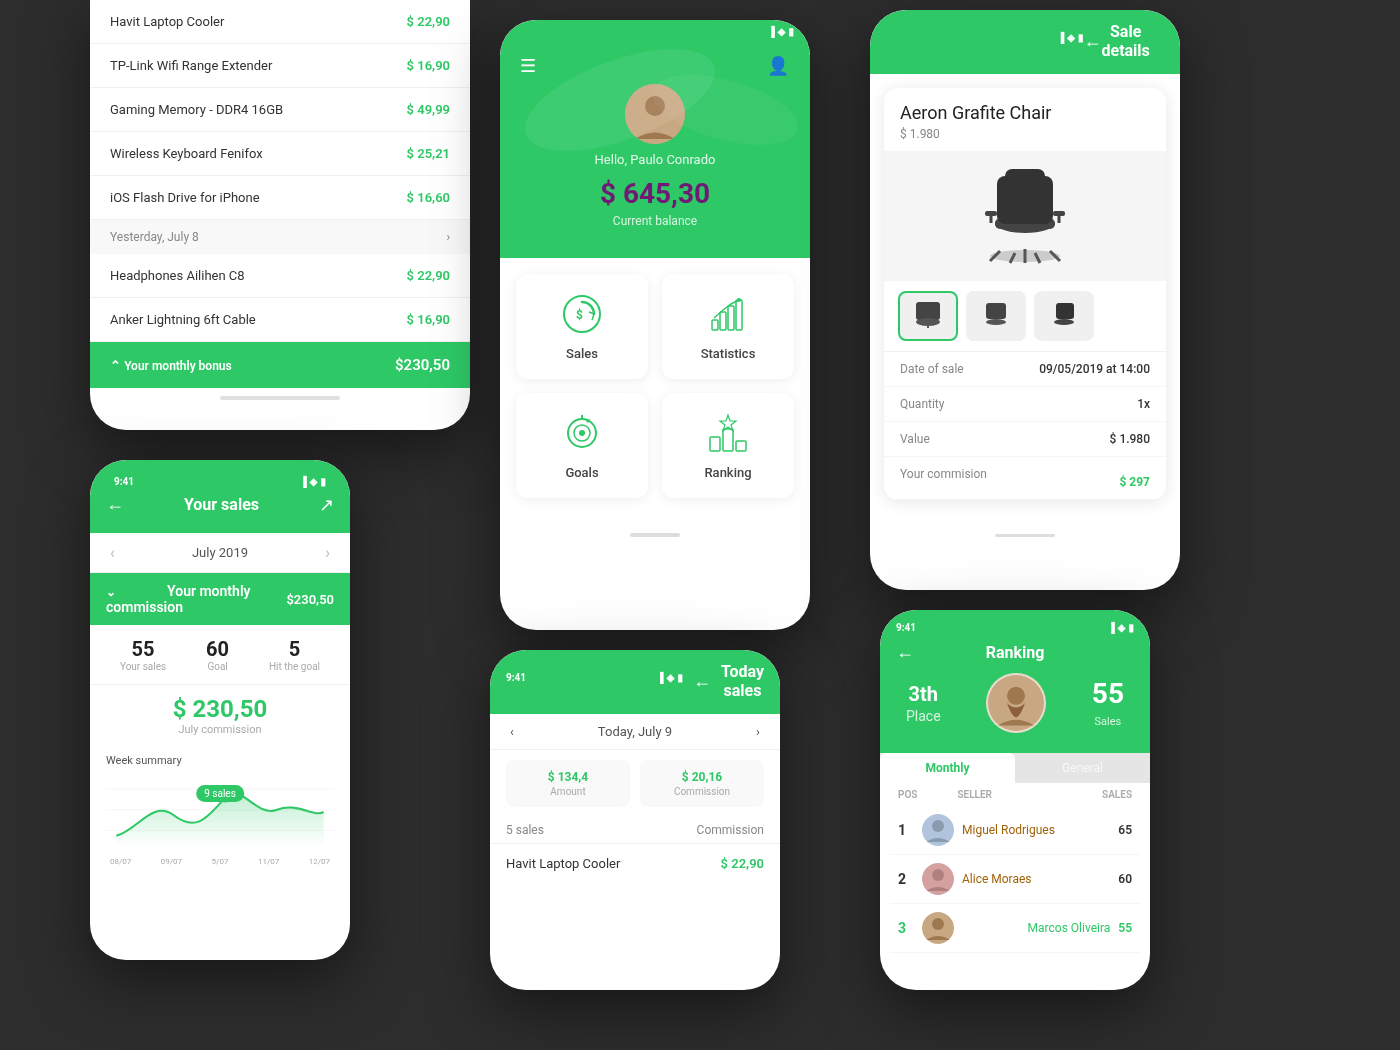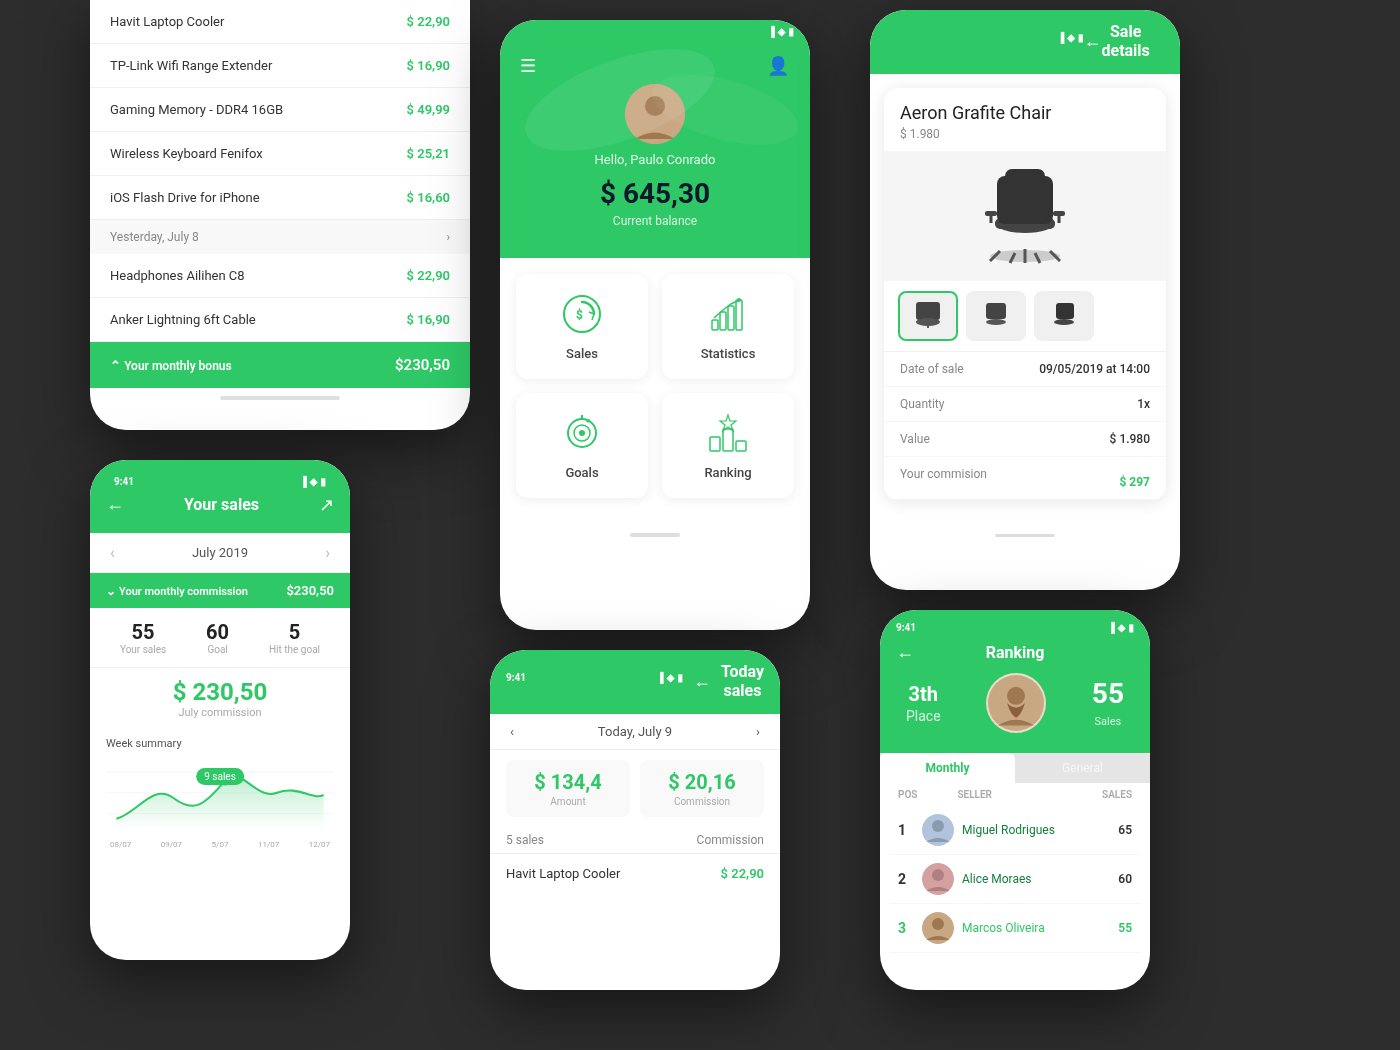--- a/index.html
+++ b/index.html
@@ -216,21 +216,21 @@
       justify-content: center;
       font-size: 28px;
     }
     .hello-text {
       color: rgba(255,255,255,0.85);
       text-align: center;
       font-size: 13px;
       margin-bottom: 10px;
     }
     .balance-amount {
-      color: #0f172a;
+      color: #701a75;
       font-size: 28px;
       font-weight: 700;
       text-align: center;
     }
     .balance-label {
       color: rgba(255,255,255,0.8);
       text-align: center;
       font-size: 12px;
       margin-top: 4px;
     }
@@ -316,21 +316,21 @@
       padding: 10px 16px;
       gap: 10px;
     }
     .today-stat {
       flex: 1;
       text-align: center;
       background: #f9f9f9;
       border-radius: 8px;
       padding: 10px 6px;
     }
-    .today-stat .ts-value { font-size: 20px; font-weight: 700; color: #2ec866; }
+    .today-stat .ts-value { font-size: 12px; font-weight: 700; color: #2ec866; }
     .today-stat .ts-label { font-size: 10px; color: #aaa; margin-top: 2px; }
 
     .sales-count {
       display: flex;
       justify-content: space-between;
       padding: 6px 16px;
       font-size: 12px;
       color: #888;
     }
 
@@ -564,28 +564,28 @@
       background: #ddd;
       display: flex;
       align-items: center;
       justify-content: center;
       font-size: 16px;
       overflow: hidden;
     }
     .rank-user-name {
       flex: 1;
       font-size: 12px;
-      color: #15803d;
+      color: #a16207;
     }
     .rank-user-sales {
       font-size: 12px;
       color: #333;
       font-weight: 600;
     }
-    .rank-row.highlight .rank-user-name { color: #2ec866; }
+    .rank-row.highlight .rank-user-name { color: #2ec866; text-align: right; }
     .rank-row.highlight .rank-pos { color: #2ec866; }
 
     
     .back-arrow {
       color: #fff;
       font-size: 18px;
       cursor: pointer;
     }
 
     
@@ -682,21 +682,21 @@
       </div>
     </div>
 
     <div class="month-nav">
       <span class="chevron">‹</span>
       <span>July 2019</span>
       <span class="chevron">›</span>
     </div>
 
     <div class="commission-row">
-      <span>⌄ <span style="font-size:11px;">Your monthly commission</span></span>
+      <span>⌄ <span style="font-size:14px;margin-left:48px;">Your monthly commission</span></span>
       <span class="amount">$230,50</span>
     </div>
 
     <div class="stats-row">
       <div class="stat-item">
         <div class="stat-num">55</div>
         <div class="stat-label">Your sales</div>
       </div>
       <div class="stat-item">
         <div class="stat-num">60</div>

